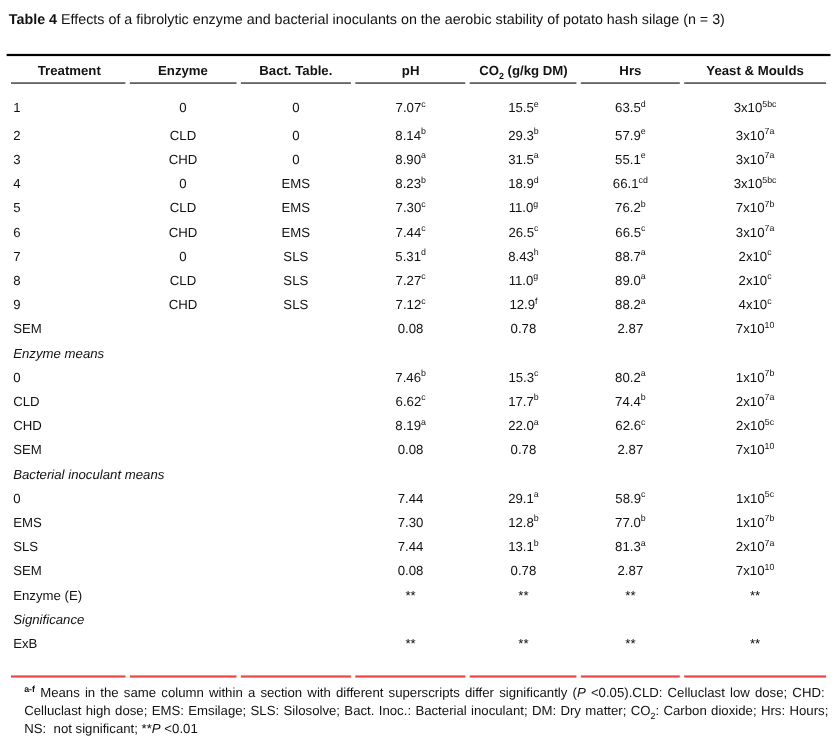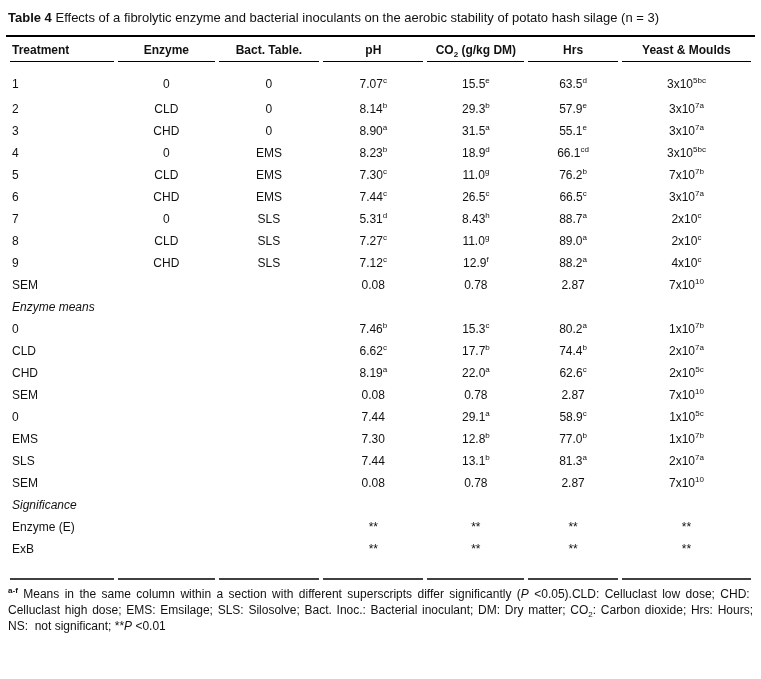--- a/index.html
+++ b/index.html
@@ -12,65 +12,65 @@
   .page {
     width: 761px;
     min-height: 679px;
     box-sizing: border-box;
     padding: 8px 6px 6px 6px;
     background: #ffffff;
   }
   .caption {
     font-size: 13px;
     line-height: 1.5;
-    margin: 0 2px 7px 2px;
+    margin: 0 2px 21px 2px;
   }
   .caption b { font-weight: bold; }
 
   table.results {
     width: 100%;
     table-layout: fixed;
     border-collapse: separate;
     border-spacing: 4px 0;
     border-top: 2px solid #000000;
     font-size: 12px;
   }
   thead th {
     font-weight: bold;
     font-size: 12px;
     padding: 6px 0 4px 0;
     border-bottom: 1px solid #000000;
     white-space: nowrap;
     overflow: hidden;
   }
-  thead th.col-treatment { text-align: left; padding-left: 2px; }
+  thead th.col-treatment { text-align: center; padding-left: 2px; }
 
   tbody td {
     height: 22px;
     padding: 0;
     text-align: center;
     vertical-align: middle;
     white-space: nowrap;
     overflow: hidden;
   }
   tbody td.cell-treatment,
   tbody td.section { text-align: left; padding-left: 2px; }
   tbody td.section { font-style: italic; margin-top: 35px; }
   tbody tr.first-data-row td { padding-top: 8px; height: 28px; }
   tbody tr:last-child td {
-    border-bottom: 2px solid #404040;
+    border-bottom: 2px solid #ef4444;
     height: 36px;
     vertical-align: top;
     padding-top: 4px;
   }
   sup { font-size: 67%; line-height: 0; vertical-align: super; }
   sub { font-size: 67%; line-height: 0; vertical-align: sub; }
 
   .footnote {
-    margin: 6px 2px 0 2px;
+    margin: 6px 2px 0 16px;
     font-size: 12px;
     line-height: 1.36;
     text-align: justify;
   }
   .footnote sup { font-weight: bold; }
 </style>
 </head>
 <body>
 
 <div class="page">
@@ -222,20 +222,23 @@
         <tr>
           <td class="cell-treatment">SEM</td>
           <td class="cell-enzyme"></td>
           <td class="cell-bact-inoc"></td>
           <td class="cell-ph">0.08</td>
           <td class="cell-co2">0.78</td>
           <td class="cell-hrs">2.87</td>
           <td class="cell-yeast-moulds">7x10<sup>10</sup></td>
         </tr>
         <tr>
+          <td colspan="7" class="section">Bacterial inoculant means</td>
+        </tr>
+        <tr>
           <td class="cell-treatment">0</td>
           <td class="cell-enzyme"></td>
           <td class="cell-bact-inoc"></td>
           <td class="cell-ph">7.44</td>
           <td class="cell-co2">29.1<sup>a</sup></td>
           <td class="cell-hrs">58.9<sup>c</sup></td>
           <td class="cell-yeast-moulds">1x10<sup>5c</sup></td>
         </tr>
         <tr>
           <td class="cell-treatment">EMS</td>
@@ -258,32 +261,32 @@
         <tr>
           <td class="cell-treatment">SEM</td>
           <td class="cell-enzyme"></td>
           <td class="cell-bact-inoc"></td>
           <td class="cell-ph">0.08</td>
           <td class="cell-co2">0.78</td>
           <td class="cell-hrs">2.87</td>
           <td class="cell-yeast-moulds">7x10<sup>10</sup></td>
         </tr>
         <tr>
-          <td colspan="7" class="section">Significance</td>
-        </tr>
-        <tr>
           <td class="cell-treatment">Enzyme (E)</td>
           <td class="cell-enzyme"></td>
           <td class="cell-bact-inoc"></td>
           <td class="cell-ph">**</td>
           <td class="cell-co2">**</td>
           <td class="cell-hrs">**</td>
           <td class="cell-yeast-moulds">**</td>
         </tr>
         <tr>
+          <td colspan="7" class="section">Significance</td>
+        </tr>
+        <tr>
           <td class="cell-treatment">ExB</td>
           <td class="cell-enzyme"></td>
           <td class="cell-bact-inoc"></td>
           <td class="cell-ph">**</td>
           <td class="cell-co2">**</td>
           <td class="cell-hrs">**</td>
           <td class="cell-yeast-moulds">**</td>
         </tr>
       </tbody>
   </table>

